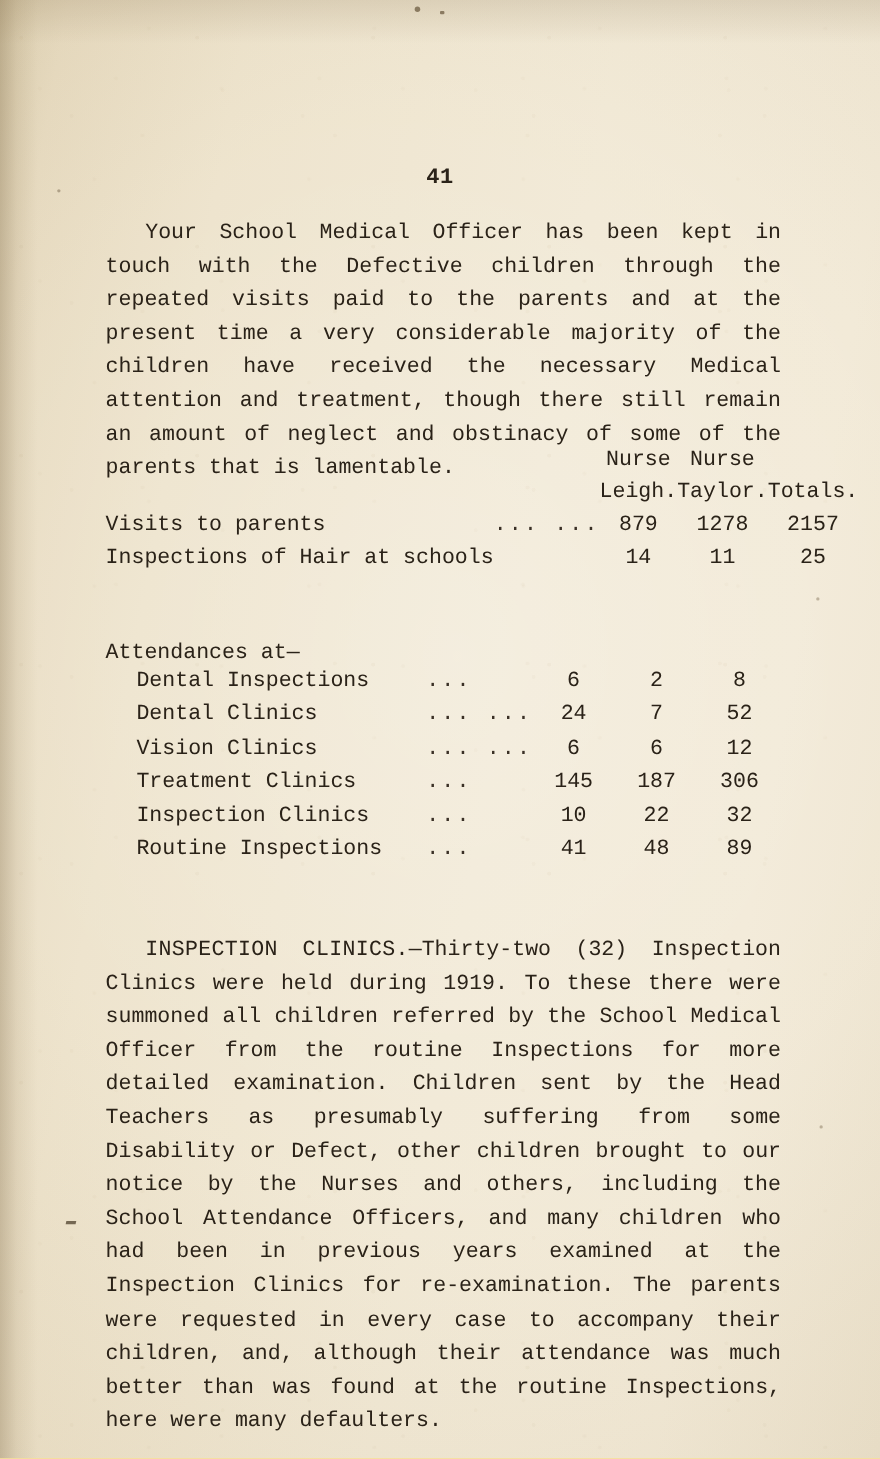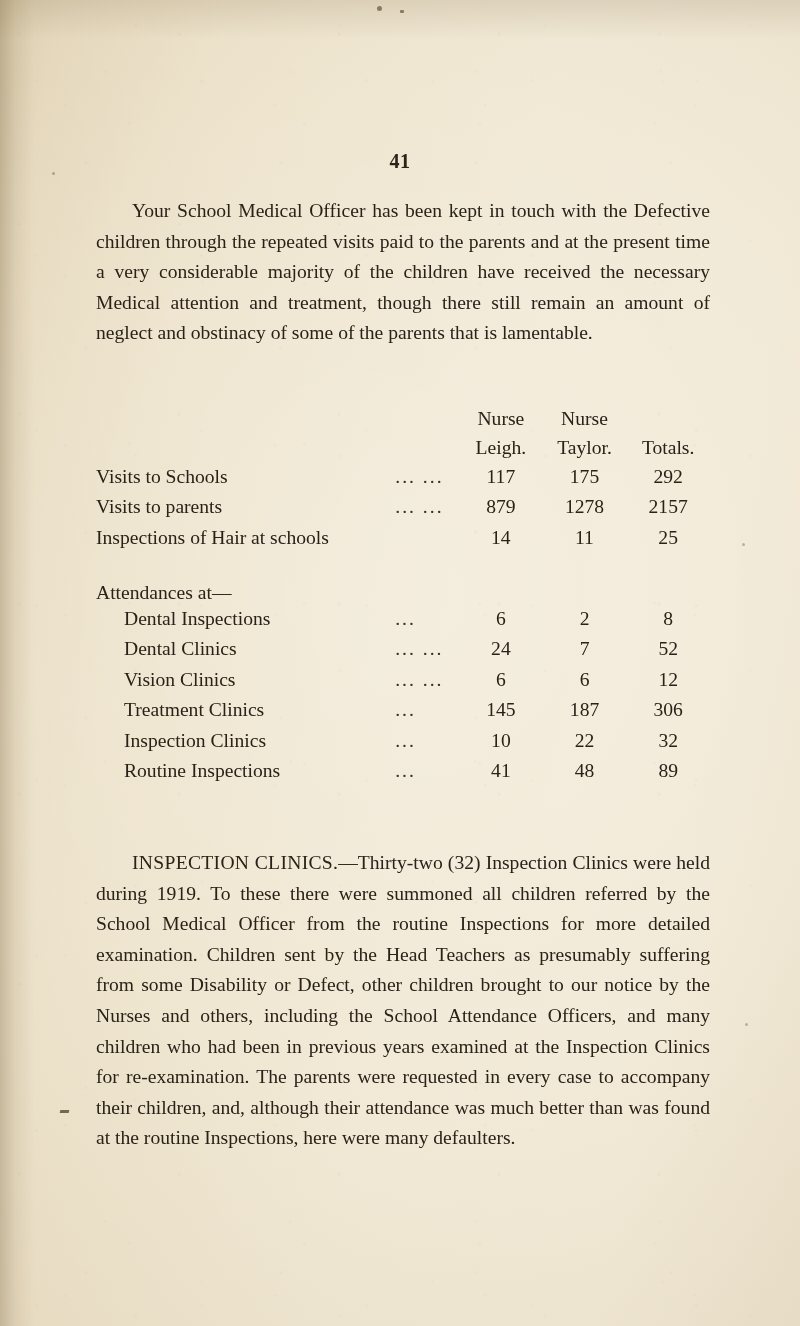--- a/index.html
+++ b/index.html
@@ -8,21 +8,21 @@
     padding: 0;
     background: #ffffff;
   }
 
   .page {
     position: relative;
     width: 800px;
     height: 1326px;
     overflow: hidden;
     background: #eab308;
-    font-family: Liberation Serif, serif;
+    font-family: Liberation Mono, monospace;
     color: #2a2218;
     box-sizing: border-box;
   }
 
   
   .paper-base {
     position: absolute;
     inset: 0;
     background:
       linear-gradient(100deg,
@@ -209,27 +209,20 @@
         </tr>
         <tr class="hdr">
           <td class="col-label"></td>
           <td class="col-dots"></td>
           <td class="col-num">Leigh.</td>
           <td class="col-num">Taylor.</td>
           <td class="col-num-last">Totals.</td>
         </tr>
 
         <tr>
-          <td class="col-label">Visits to Schools</td>
-          <td class="col-dots">...   ...</td>
-          <td class="col-num">117</td>
-          <td class="col-num">175</td>
-          <td class="col-num-last">292</td>
-        </tr>
-        <tr>
           <td class="col-label">Visits to parents</td>
           <td class="col-dots">...   ...</td>
           <td class="col-num">879</td>
           <td class="col-num">1278</td>
           <td class="col-num-last">2157</td>
         </tr>
         <tr>
           <td class="col-label">Inspections of Hair at schools</td>
           <td class="col-dots"></td>
           <td class="col-num">14</td>

